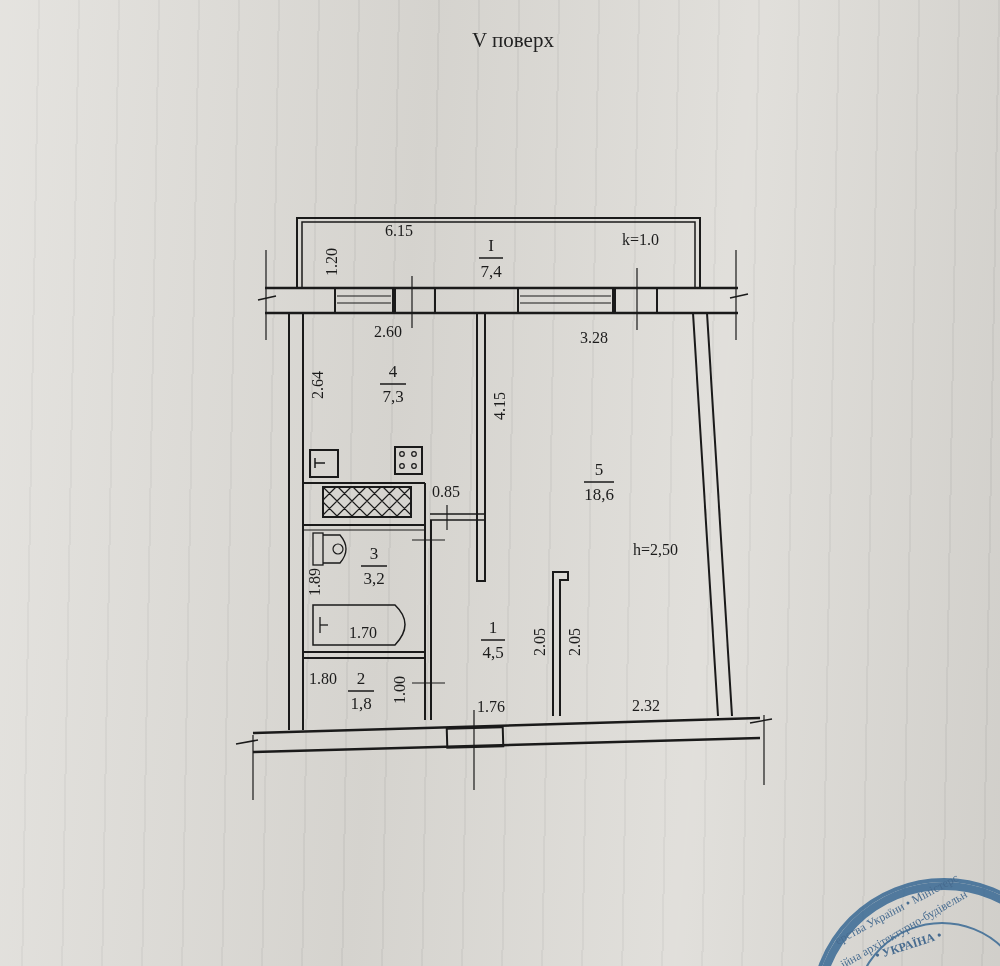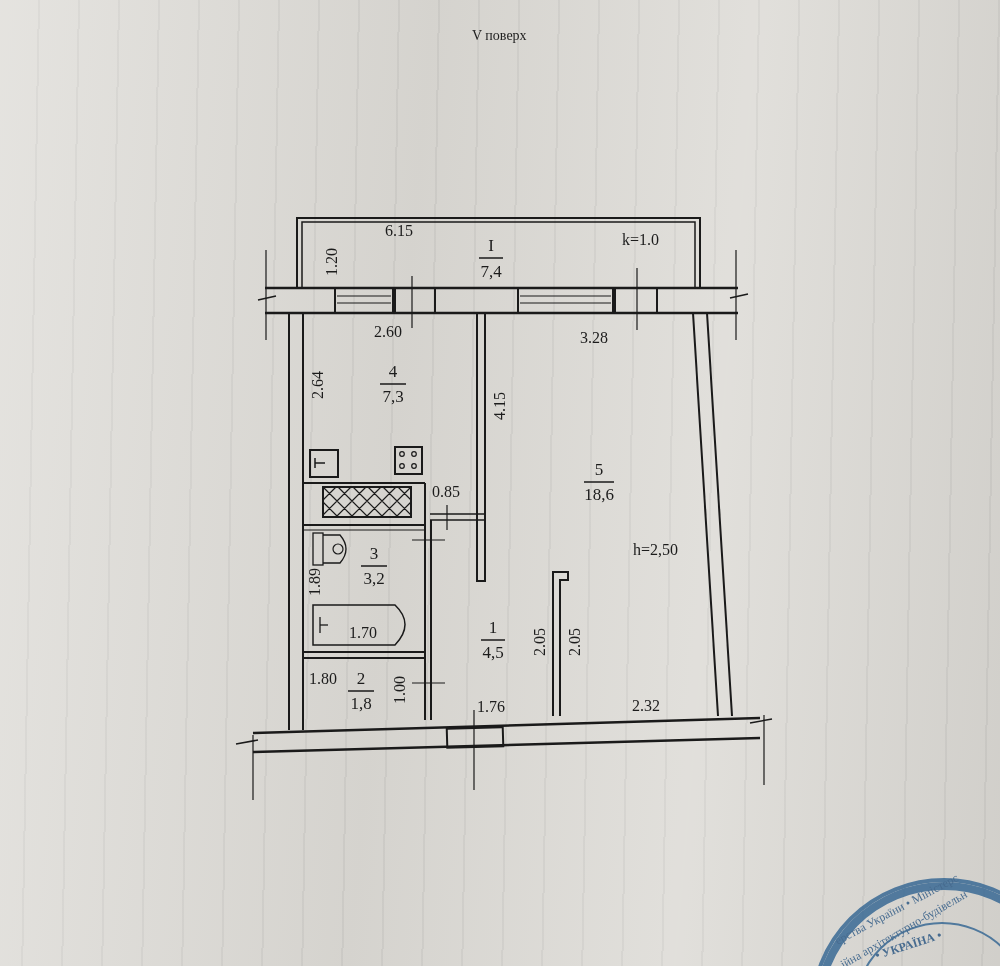--- a/index.html
+++ b/index.html
@@ -2,21 +2,21 @@
 <html><head>
 <meta charset="utf-8">
 <style>
   html,body{margin:0;padding:0;}
   body{width:1000px;height:966px;overflow:hidden;background:#d9d7d2;font-family:"Liberation Serif",serif;}
   .paper{position:absolute;left:0;top:0;width:1000px;height:966px;
     background:
       linear-gradient(95deg, rgba(255,255,255,0.25) 0%, rgba(0,0,0,0.03) 40%, rgba(255,255,255,0.15) 70%, rgba(0,0,0,0.05) 100%),
       repeating-linear-gradient(91deg, transparent 0 38px, rgba(120,120,120,0.10) 38px 40px),
       #dcdad5;}
-  .title{position:absolute;left:472px;top:28px;font-size:14px;color:#222;}
+  .title{position:absolute;left:472px;top:28px;font-size:21px;color:#222;}
   svg{position:absolute;left:0;top:0;}
   svg text{font-family:"Liberation Serif",serif;fill:#1c1c1c;}
   .stamp{position:absolute;left:810px;top:878px;width:260px;height:260px;border-radius:50%;
     border:4px solid #3a6a95;box-shadow:inset 0 0 0 6px transparent, inset 0 0 0 8px #3a6a95;opacity:0.85;}
   .stamp-inner{position:absolute;left:40px;top:40px;width:172px;height:172px;border-radius:50%;border:2px solid #3a6a95;}
   .stamp-text{position:absolute;font-size:12px;color:#2f5a85;white-space:nowrap;font-family:"Liberation Serif",serif;}
 </style>
 </head>
 <body>
 

